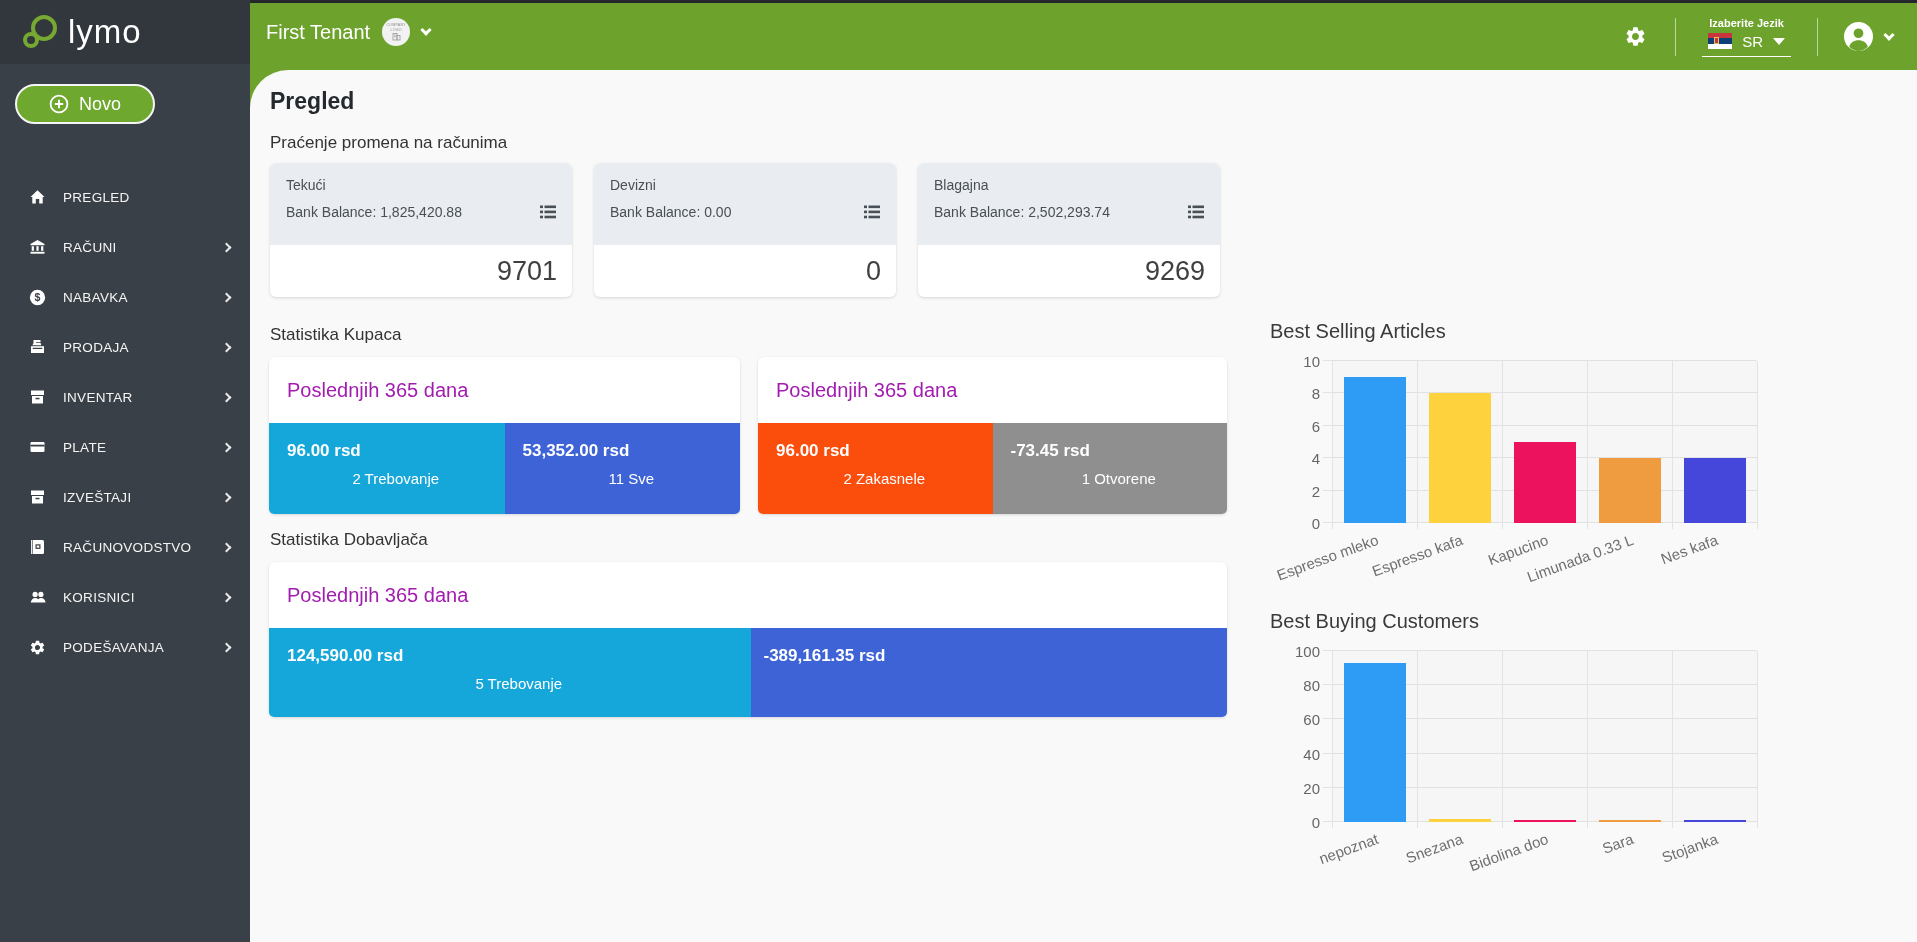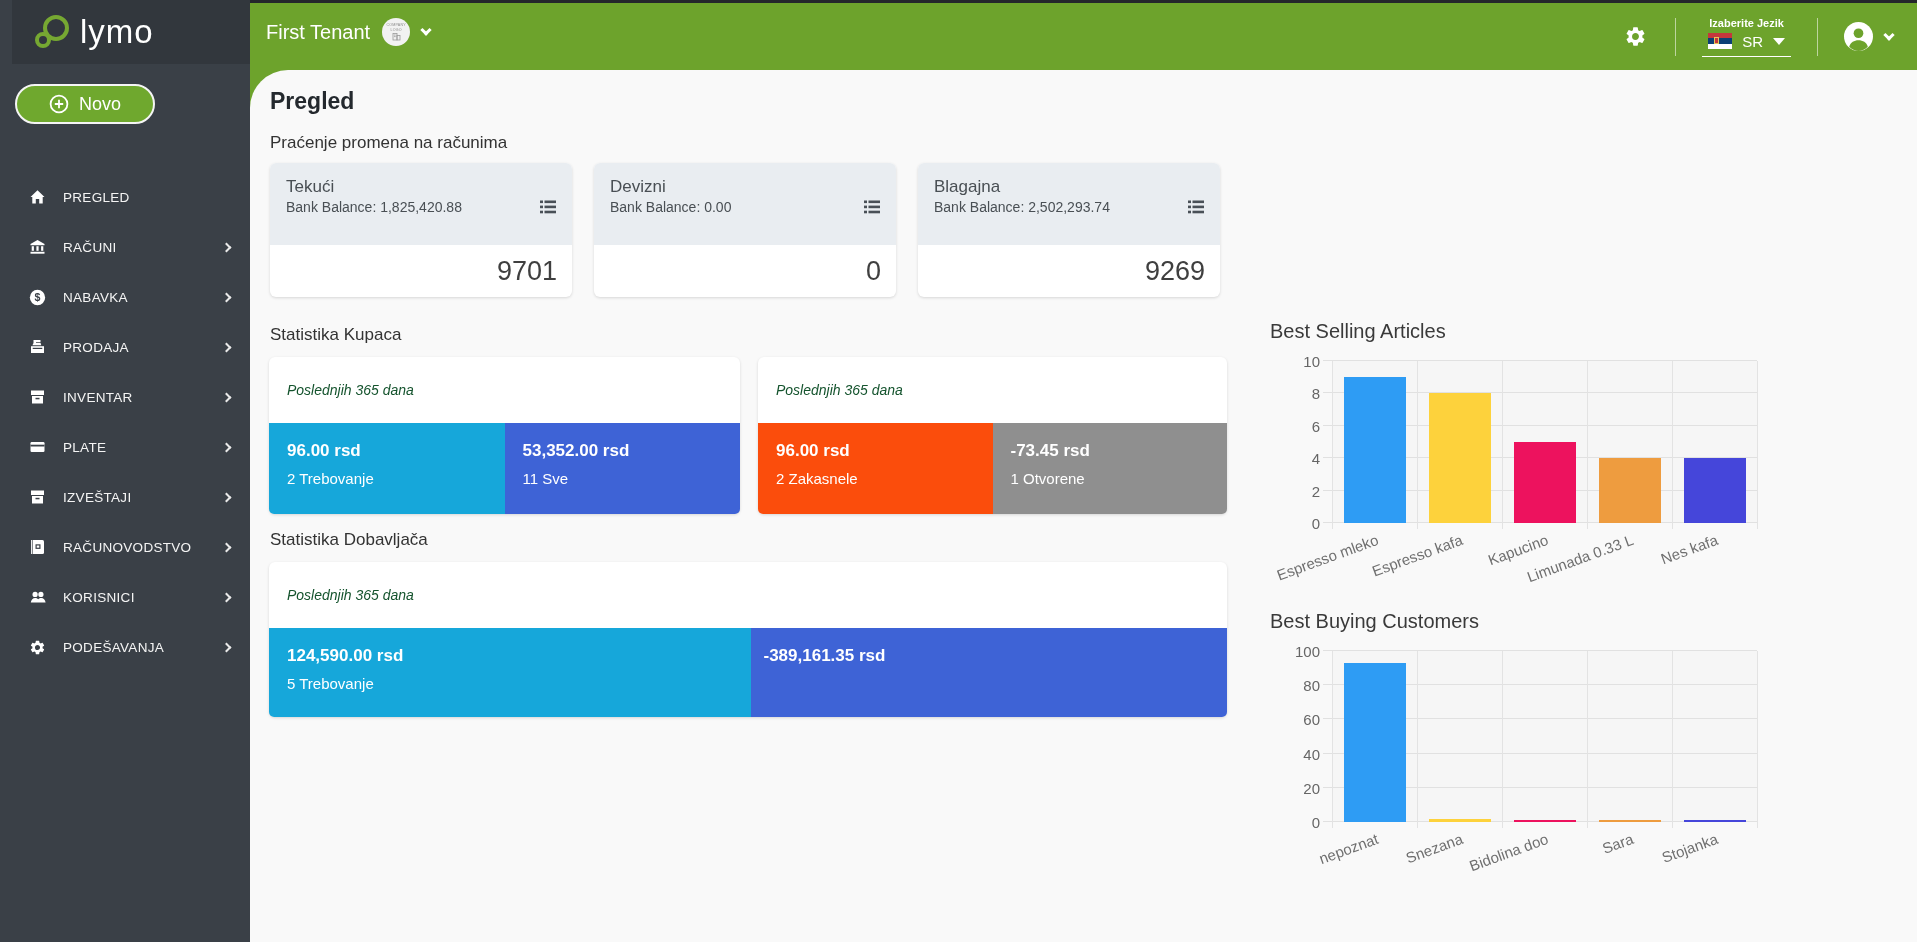--- a/index.html
+++ b/index.html
@@ -27,51 +27,51 @@
   .flag .r{position:absolute;left:0;top:0;width:100%;height:33.4%;background:#c6363c}
   .flag .b{position:absolute;left:0;top:33.3%;width:100%;height:33.4%;background:#0c4076}
   .flag .w{position:absolute;left:0;top:66.6%;width:100%;height:33.4%;background:#fff}
   .flag .em{position:absolute;left:6px;top:4px;width:5px;height:7px;background:#c6363c;border:1px solid #e6c65a;}
   .lang-code { color:#fff; font-size:15px; }
   .caret-down { width:0; height:0; border-left:6px solid transparent; border-right:6px solid transparent; border-top:7px solid #fff; }
   .user { margin:0 24px 0 26px; display:flex; align-items:center; gap:12px; cursor:pointer; }
 
   
   .sidebar { position:absolute; left:0; top:0; width:250px; height:942px; background:#3a4047; z-index:6; }
-  .logo-area { height:64px; background:#32373d; display:flex; align-items:center; padding-left:20px; gap:6px;margin-left:12px; }
+  .logo-area { height:64px; background:#32373d; display:flex; align-items:center; padding-left:20px; gap:6px; }
   .logo-text { color:#fff; font-size:33px; letter-spacing:1px; }
   .novo-btn { position:absolute; left:15px; top:84px; width:140px; height:40px; background:#6fa82e; border:2px solid #f5f5f5;
               border-radius:22px; color:#fff; font-size:18px; display:flex; align-items:center; justify-content:center; gap:10px; cursor:pointer; }
   .nav { position:absolute; left:0; top:172px; width:250px; }
   .nav-item { display:flex; align-items:center; height:50px; padding:0 20px 0 28px; color:#f4f4f4; cursor:pointer; }
   .nav-icon { width:19px; height:17px; margin-right:16px; display:flex; align-items:center; justify-content:center; flex:none; }
   .nav-label { font-size:13.5px; letter-spacing:.3px; flex:1; }
   .chev-right { width:7px; height:7px; border-right:2.5px solid #e9e9e9; border-top:2.5px solid #e9e9e9; transform:rotate(45deg); }
 
   
   .page-title { position:absolute; left:270px; top:88px; font-size:23px; font-weight:bold; color:#24292e; }
   .section-title { position:absolute; font-size:17px; color:#333; }
 
   
   .acard { position:absolute; top:163px; width:302px; border-radius:6px; box-shadow:0 1px 3px rgba(0,0,0,.14); background:#fff; }
   .acard-head { background:#e9edf1; border-radius:6px 6px 0 0; padding:14px 16px 12px 16px; height:82px; }
-  .acard-title { font-size:17px; color:#494f54; margin-bottom:2px; }
+  .acard-title { font-size:14px; color:#494f54; margin-bottom:11px; }
   .acard-balrow { display:flex; align-items:center; justify-content:space-between; font-size:14px; color:#494f54; }
   .acard-body { height:52px; display:flex; align-items:center; justify-content:flex-end; padding-right:15px; }
   .acard-count { font-size:27px; color:#3f3f3f; }
 
   
   .scard { position:absolute; border-radius:6px; box-shadow:0 1px 3px rgba(0,0,0,.14); background:#fff; }
-  .scard-period { height:66px; display:flex; align-items:center; padding-left:18px; font-size:14px; color:#14532d;font-style:italic; }
+  .scard-period { height:66px; display:flex; align-items:center; padding-left:18px; font-size:20px; color:#a21caf; }
   .tile-row { display:flex; }
   .tile { flex:1; padding:18px 0 0 18px; }
   .tile:first-child { border-bottom-left-radius:5px; }
   .tile:last-child { border-bottom-right-radius:5px; }
   .tile-value { color:#fff; font-size:17px; font-weight:bold; margin-bottom:9px; }
-  .tile-label { color:#fff; font-size:15px; }
+  .tile-label { color:#fff; font-size:15px;text-align:center; }
 
   
   .chart { position:absolute; left:1252px; width:540px; }
   .chart-title { margin-left:18px; font-size:20px; color:#3a3a3a; }
   .chart-body { position:relative; margin-left:80px; width:425px; margin-top:18px; background:rgba(0,0,0,.012); }
   .gridline-h { position:absolute; left:-9px; right:0; height:1px; background:#e1e1e1; }
   .gridline-v { position:absolute; top:0; bottom:-6px; width:1px; background:#e3e3e3; }
   .bar { position:absolute; bottom:0; width:62px; transform:translateX(-50%); }
   .ytick { position:absolute; right:12px; transform:translateY(50%); font-size:15px; color:#666; }
   .chart-yaxis { position:absolute; left:-80px; top:0; bottom:0; width:80px; }

